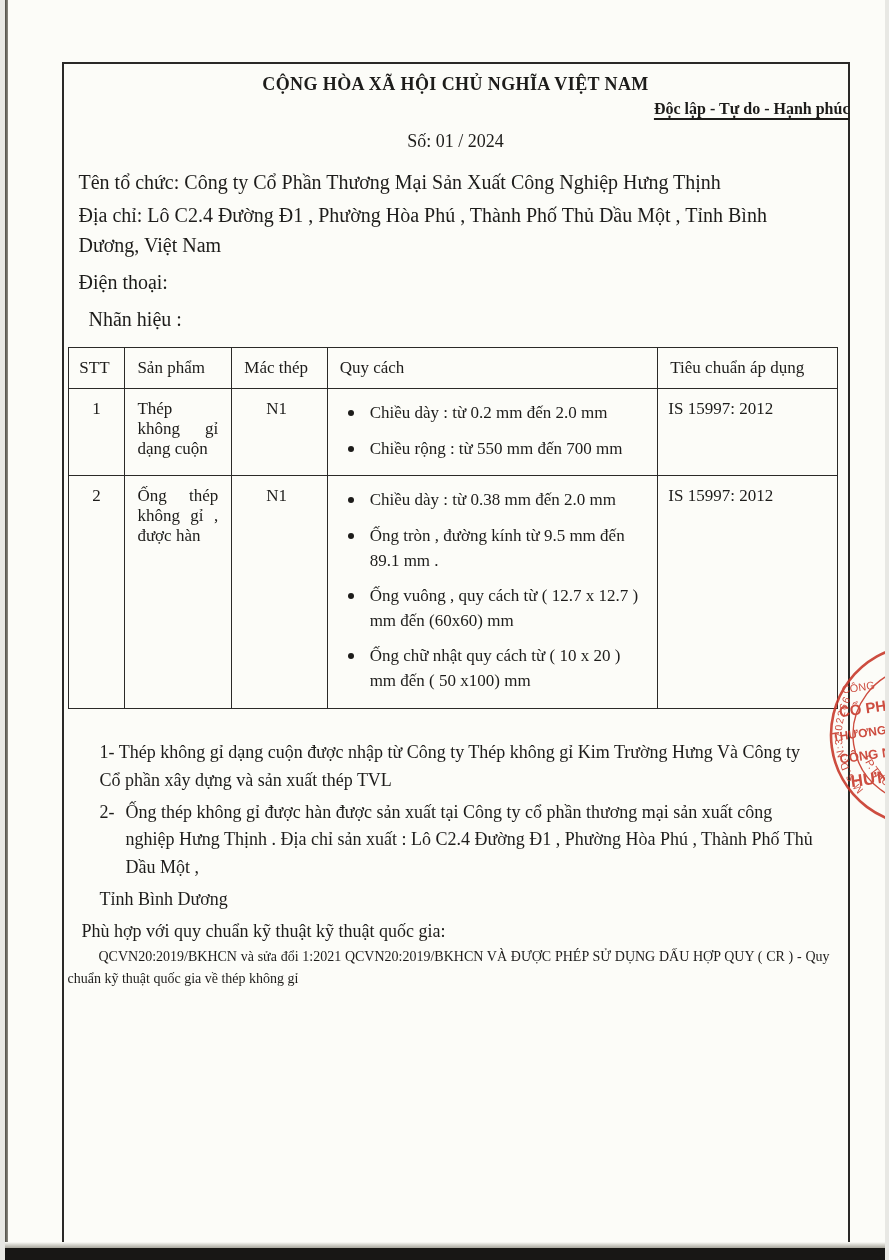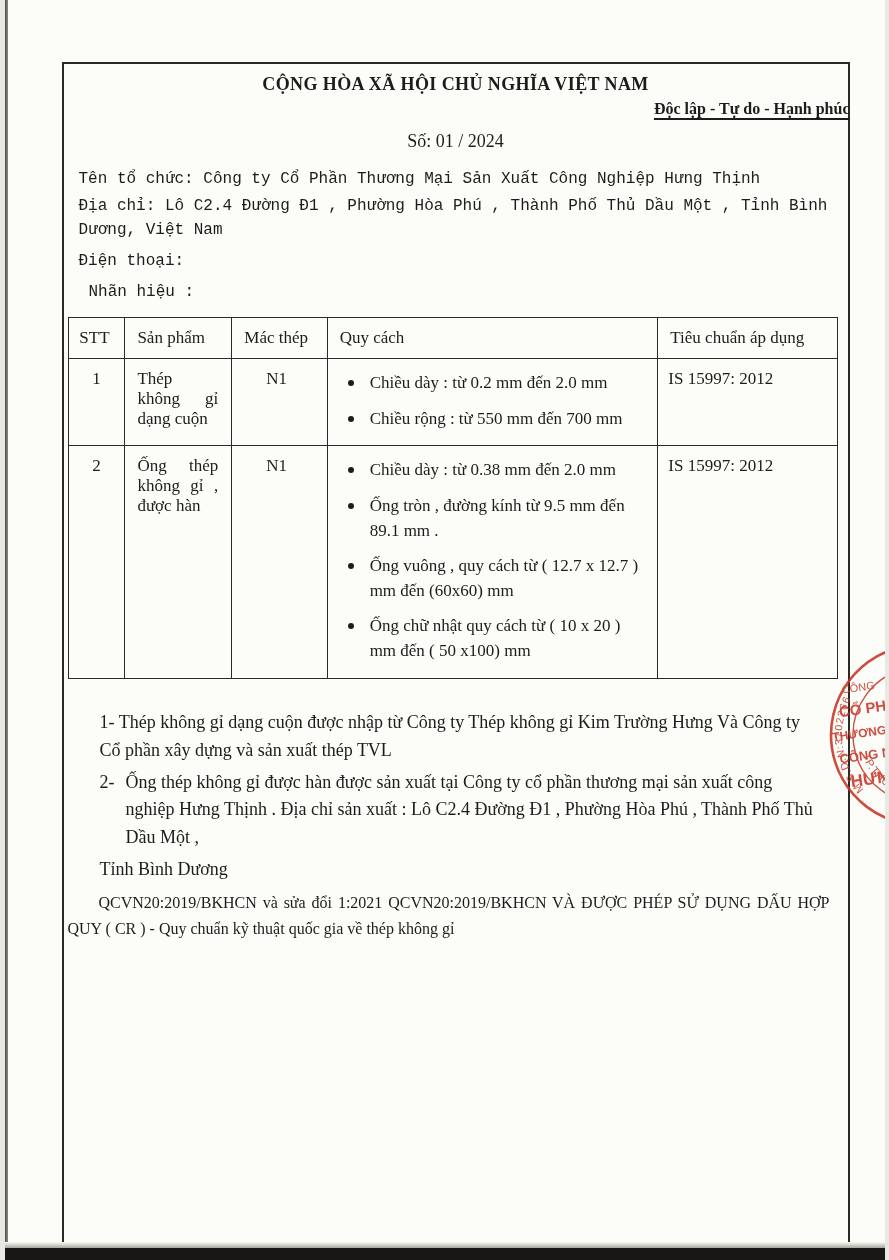--- a/index.html
+++ b/index.html
@@ -21,21 +21,21 @@
   .content { position:absolute; left:57px; top:62px; width:788px; box-sizing:border-box; padding-top:12px; }
 
   .nat-line1 { text-align:center; font-weight:bold; font-size:18px; letter-spacing:.4px; margin:0; }
   .nat-line2 { text-align:right; font-weight:bold; font-size:16px; margin:5px 0 0;
     text-decoration:underline; text-underline-offset:4px; text-decoration-thickness:1.5px; }
 
   .doc-title { text-align:center; font-family:"Liberation Sans", sans-serif; font-weight:bold;
     font-size:23px; letter-spacing:.5px; margin:27px 0 0; }
   .doc-no { text-align:center; font-size:18px; margin:13px 0 0; }
 
-  .body-block { margin:15px 20px 0 17px; font-size:16px; line-height:1.5;font-family:Liberation Mono, monospace; }
+  .body-block { margin:15px 20px 0 17px; font-size:20px; line-height:1.5; }
   .body-block p { margin:0 0 3px; }
   .p-phone { margin-top:7px !important; }
   .p-product { margin-top:11px !important; padding-left:10px; }
   .p-brand { margin-top:7px !important; padding-left:10px; }
   .p-intro { margin-top:7px !important; padding-left:10px; }
   .bold { font-weight:bold; }
 
   table.spec { width:calc(100% - 18px); margin:13px 7px 0 6px; border-collapse:collapse;
     font-size:17px; table-layout:fixed; }
   table.spec th, table.spec td { border:1.7px solid #2b2a28; vertical-align:top; box-sizing:border-box; }
@@ -52,21 +52,21 @@
   td.c-qc li:last-child { margin-bottom:0; }
   td.c-qc li::before { content:""; position:absolute; left:6px; top:9px; width:6px; height:6px;
     border-radius:50%; background:#1d1c1a; }
 
   .notes { margin:30px 24px 0 38px; font-size:18px; line-height:1.55; }
   .notes p { margin:0 0 4px; }
   .note-hang { display:flex; margin:0 0 4px; }
   .note-hang .marker { width:26px; flex:0 0 26px; }
   .note-hang .txt { flex:1; }
   .p-conform { margin:4px 24px 0 20px; font-size:18px; line-height:1.55; }
-  .p-reg { margin:6px 20px 0 6px; font-size:16px; line-height:1.6;
+  .p-reg { margin:0 20px 0 6px; font-size:14px; line-height:1.6;
     text-indent:31px; text-align:justify; }
 
   .stamp { position:absolute; top:635px; right:-136px; transform:rotate(-8deg); opacity:.88; }
   .stamp text, .stamp textPath { font-family:"Liberation Sans", sans-serif; }
 </style>
 </head>
 <body>
 
 <div class="page">
 
@@ -135,20 +135,21 @@
 
     <div class="notes">
       <p>1-  Thép không gỉ dạng cuộn được nhập từ Công ty Thép không gỉ Kim Trường Hưng Và Công ty Cổ phần xây dựng và sản xuất thép TVL</p>
       <div class="note-hang">
         <span class="marker">2-</span>
         <span class="txt">Ống thép không gỉ được hàn được sản xuất tại Công ty cổ phần thương mại sản xuất công nghiệp Hưng Thịnh . Địa chỉ sản xuất : Lô C2.4 Đường Đ1 , Phường Hòa Phú , Thành Phố Thủ Dầu Một ,</span>
       </div>
       <p>Tỉnh Bình Dương</p>
     </div>
 
+    <p class="p-conform">Phù hợp với quy chuẩn kỹ thuật kỹ thuật quốc gia:</p>
     <p class="p-reg">QCVN20:2019/BKHCN và sửa đổi 1:2021 QCVN20:2019/BKHCN VÀ ĐƯỢC PHÉP SỬ DỤNG DẤU HỢP QUY ( CR ) -  Quy chuẩn kỹ thuật quốc gia về thép không gỉ</p>
 
   </div>
 
   <svg class="stamp" width="200" height="200" viewBox="0 0 200 200">
     <defs>
       <path id="arcLeft" d="M 100,179 A 79,79 0 0 1 21,100 A 79,79 0 0 1 100,21"></path>
       <path id="arcBottom" d="M 38,100 A 62,62 0 0 0 162,100"></path>
     </defs>
     <circle cx="100" cy="100" r="90" fill="none" stroke="#c73527" stroke-width="2.6"></circle>

